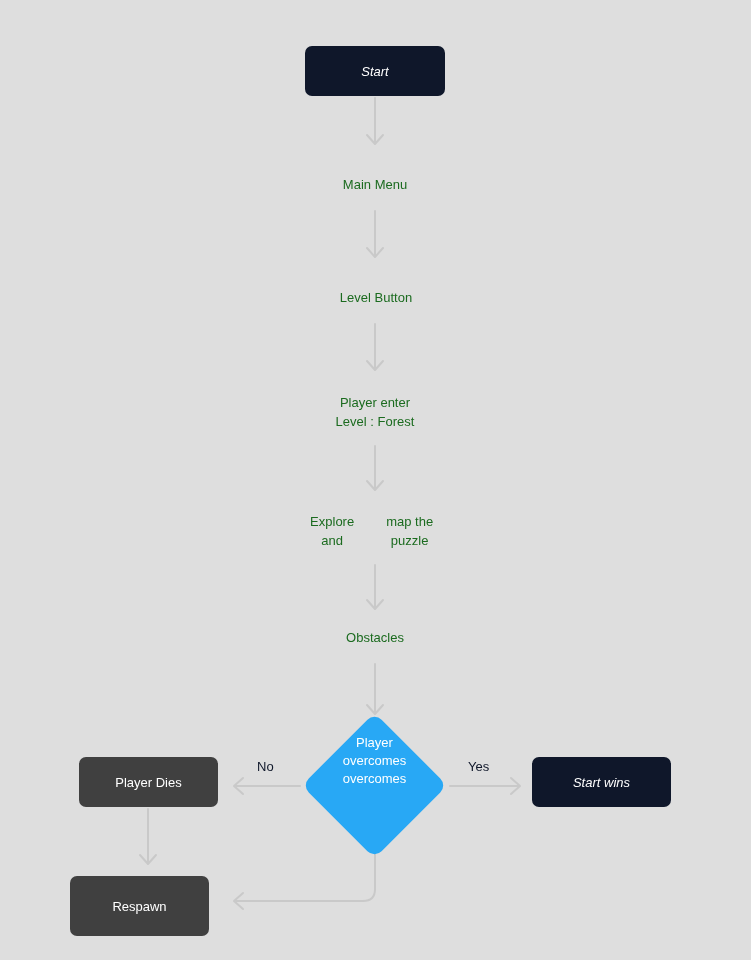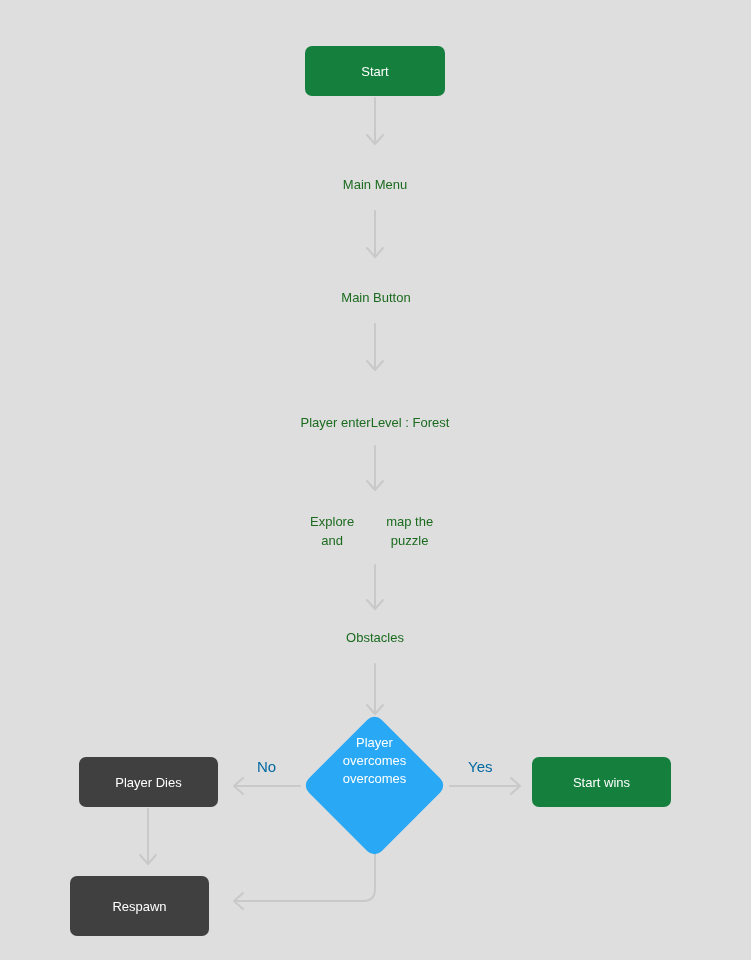--- a/index.html
+++ b/index.html
@@ -49,21 +49,21 @@
     align-items: center;
     justify-content: center;
     text-align: center;
   }
   .node-box {
     border-radius: 7px;
     color: #ffffff;
     font-size: 13px;
     line-height: 17px;
   }
-  .node-green { background: #15803d; }
+  .node-green { background: #0f172a; font-style: italic; }
   .node-orange { background: #404040; }
   .node-plain {
     color: #1b6b1f;
     font-size: 13px;
     line-height: 19px;
     background: transparent;
   }
   .diamond-wrap {
     position: absolute;
   }
@@ -87,22 +87,22 @@
     display: flex;
     align-items: flex-start;
     justify-content: center;
     color: #ffffff;
     font-size: 13px;
     line-height: 18px;
     text-align: center;
   }
   .edge-label {
     position: absolute;
-    color: #0369a1;
-    font-size: 15px;
+    color: #0f172a;
+    font-size: 13px;
     line-height: 16px;
     white-space: nowrap;
   }
 </style>
 </head>
 <body>
 
 <div id="canvas">
 
   <svg class="edges" viewBox="0 0 751 960">
@@ -160,24 +160,24 @@
 
   <div class="node node-box node-green" style="left:305px; top:46px; width:140px; height:50px;">
     <span>Start</span>
   </div>
 
   <div class="node node-plain" style="left:305px; top:174px; width:140px; height:20px;">
     <span>Main Menu</span>
   </div>
 
   <div class="node node-plain" style="left:305px; top:287px; width:142px; height:20px;">
-    <span>Main Button</span>
-  </div>
-
-  <div class="node node-plain" style="left:300px; top:402px; width:150px; height:40px; flex-direction:row;">
+    <span>Level Button</span>
+  </div>
+
+  <div class="node node-plain" style="left:300px; top:392px; width:150px; height:40px; flex-direction:column;">
     <span>Player enter</span>
     <span>Level : Forest</span>
   </div>
 
   <div class="node node-plain" style="left:298px; top:511px; width:155px; height:40px; ">
     <span>Explore and</span>
     <span>map the puzzle</span>
   </div>
 
   <div class="node node-plain" style="left:305px; top:627px; width:140px; height:20px;">

